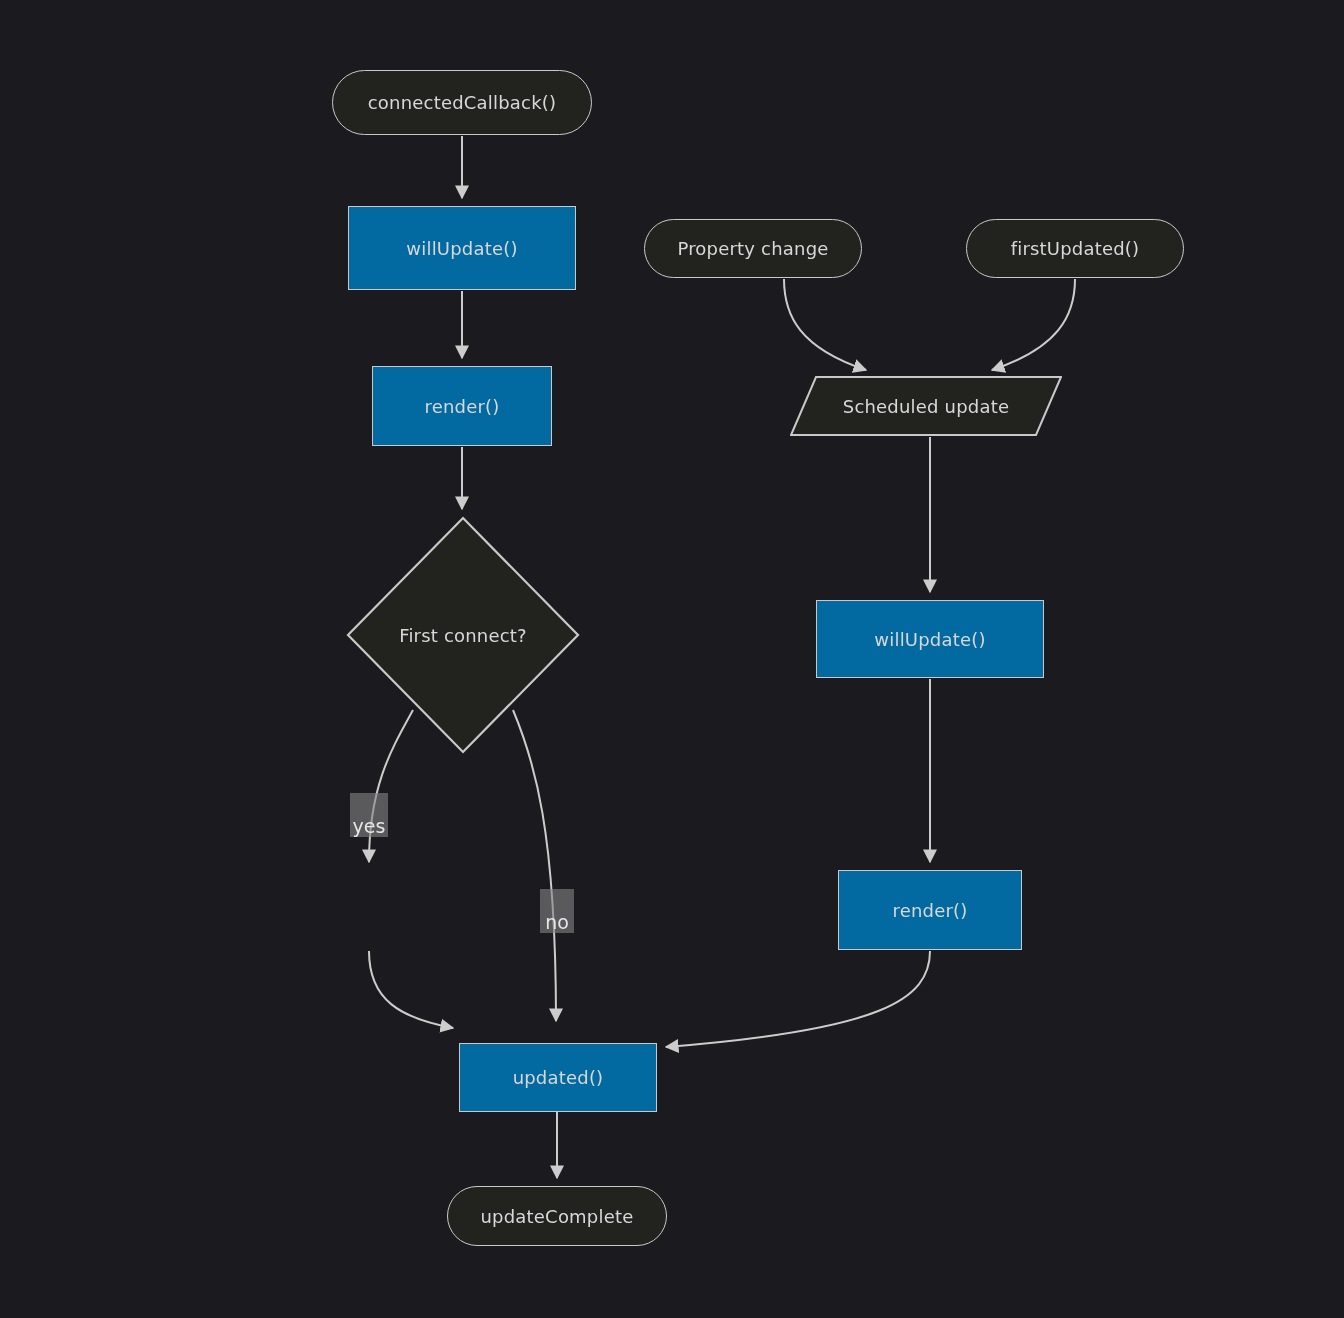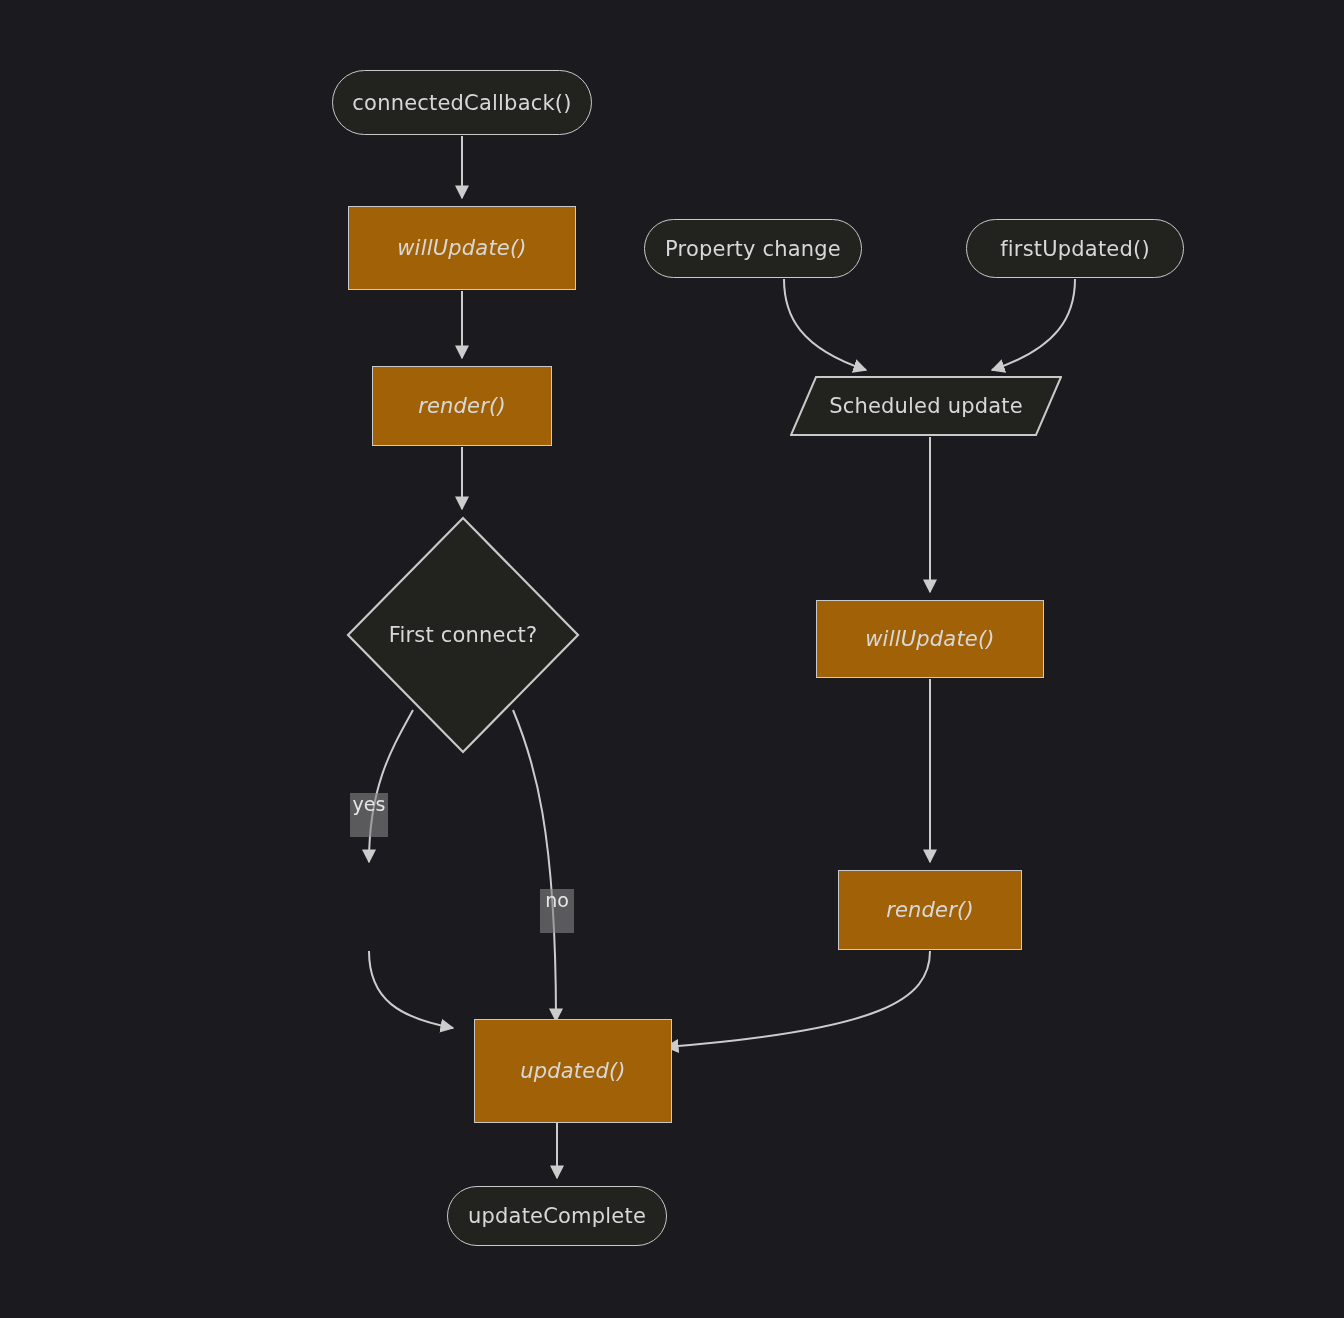--- a/index.html
+++ b/index.html
@@ -33,29 +33,28 @@
     fill: #cccccc;
     stroke: none;
   }
   .node {
     position: absolute;
     box-sizing: border-box;
     display: flex;
     align-items: center;
     justify-content: center;
     color: #d8d8d8;
-    font-size: 21px;
+    font-size: 18px;
     letter-spacing: 0.2px;
     white-space: nowrap;
     z-index: 3;
   }
   .node-rect {
-    background: #a16207;
+    background: #0369a1;
     border: 1.6px solid #c9c9c9;
-    font-style: italic;
   }
   .node-stadium {
     background: #22231f;
     border: 1.6px solid #c9c9c9;
     border-radius: 999px;
   }
   .node-diamond {
     background: transparent;
     border: none;
   }
@@ -81,21 +80,21 @@
     position: relative;
     z-index: 2;
   }
   .edge-label {
     position: absolute;
     z-index: 4;
     color: #e6e6e6;
     font-size: 19px;
     background: rgba(130,130,130,0.62);
     display: flex;
-    align-items: flex-start;
+    align-items: flex-end;
     justify-content: center;
     box-sizing: border-box;
     white-space: nowrap;
   }
 </style>
 </head>
 <body>
 
 <div id="canvas">
 
@@ -144,21 +143,21 @@
   </div>
 
   <div class="node node-diamond" style="left:346px; top:516px; width:234px; height:238px;">
     <svg class="diamond-shape" viewBox="0 0 234 238" preserveAspectRatio="none">
       <polygon points="117,2 232,119 117,236 2,119" fill="#22231f" stroke="#c9c9c9" stroke-width="2.2"></polygon>
     </svg>
     <span class="diamond-label">First connect?</span>
   </div>
 
 
-  <div class="node node-rect" style="left:459px; top:1019px; width:198px; height:104px;margin-left:15px;">
+  <div class="node node-rect" style="left:459px; top:1043px; width:198px; height:69px;">
     <span>updated()</span>
   </div>
 
   <div class="node node-stadium" style="left:447px; top:1186px; width:220px; height:60px;">
     <span>updateComplete</span>
   </div>
 
   <div class="node node-stadium" style="left:644px; top:219px; width:218px; height:59px;">
     <span>Property change</span>
   </div>

